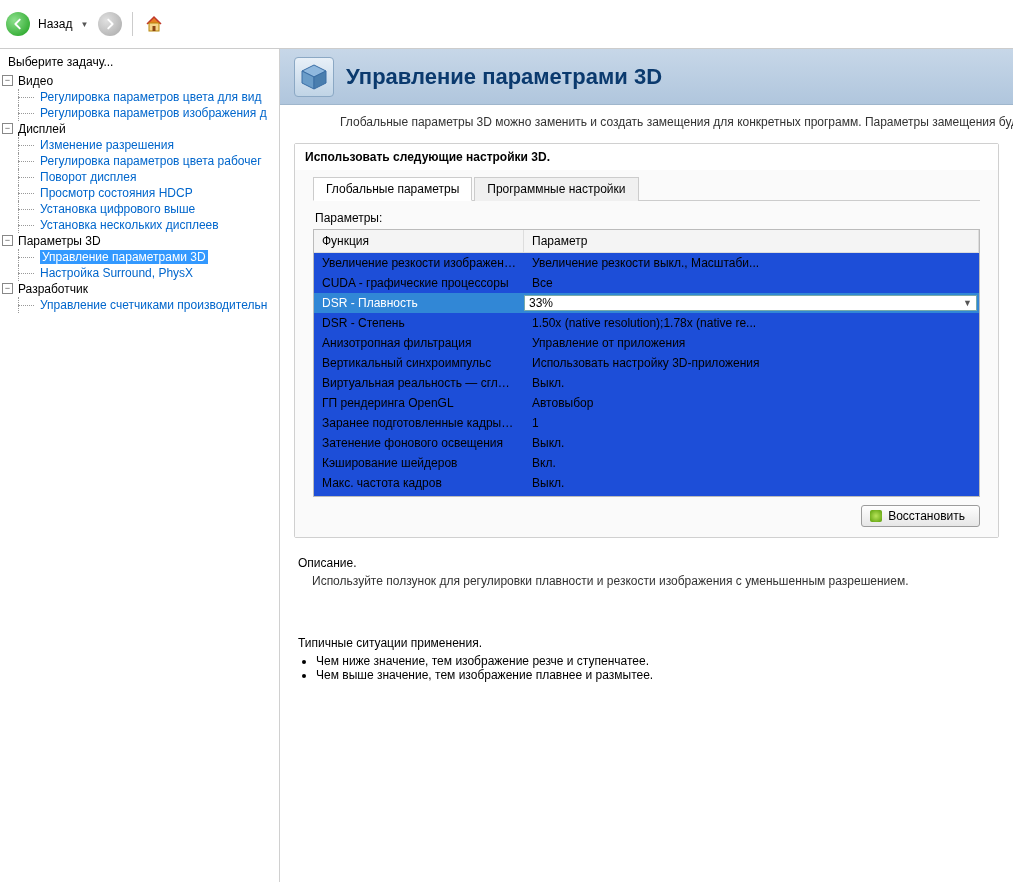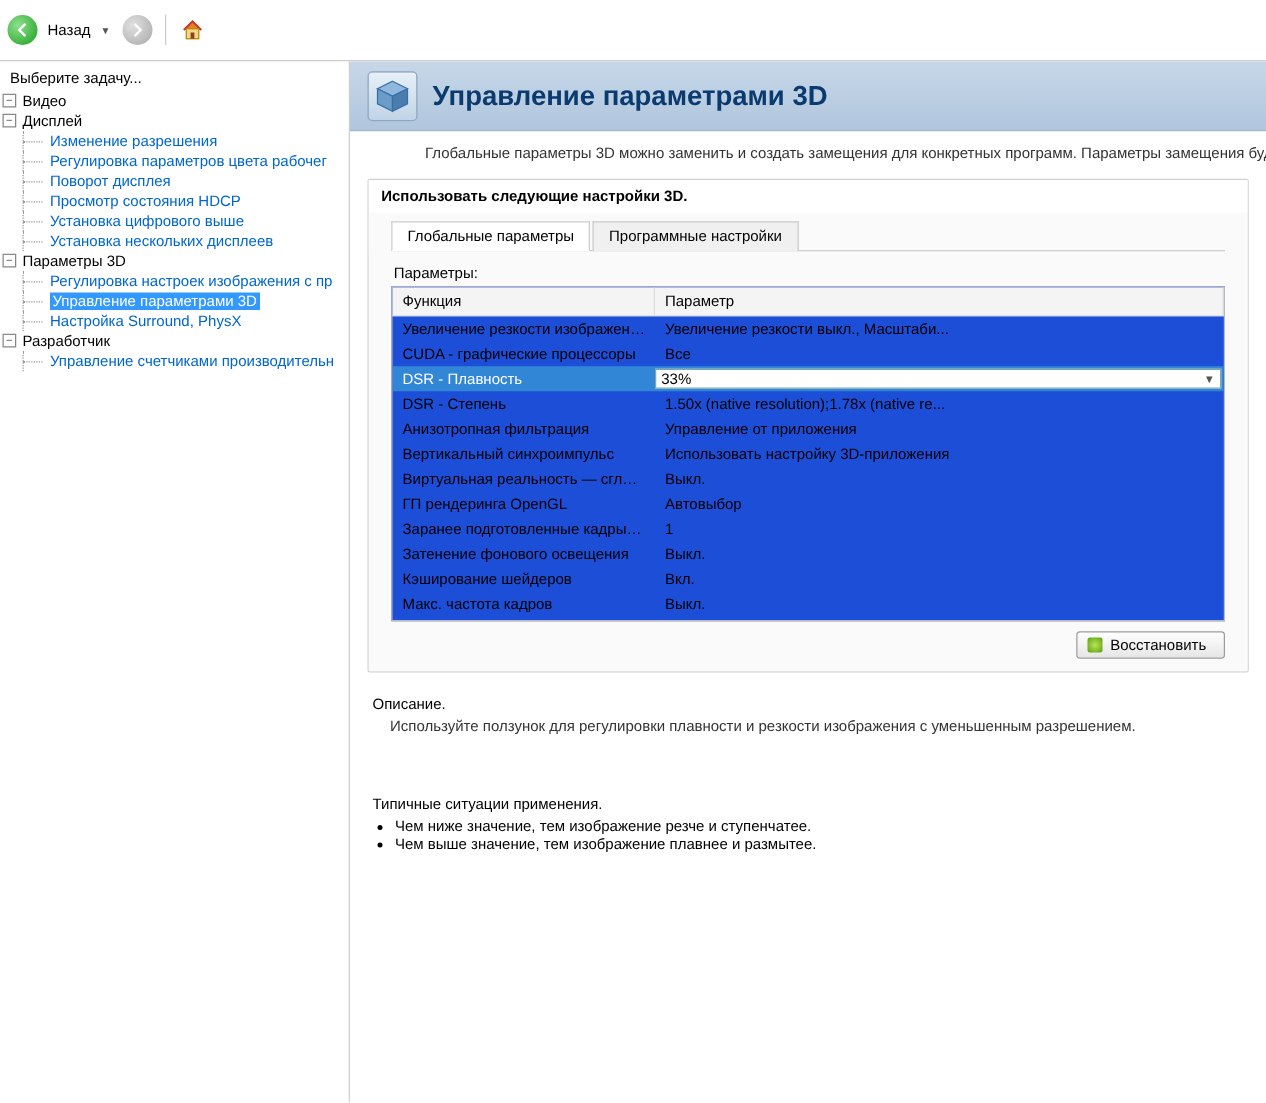--- a/index.html
+++ b/index.html
@@ -195,38 +195,41 @@
   </div>
 </div>
 
 <div class="main">
   <div class="sidebar">
     <div class="task-label">Выберите задачу...</div>
     <ul class="tree" id="tree">
         <li class="tree-node">
           <span class="tree-toggle">−</span>
           <div class="tree-cat">Видео</div>
+          <ul>
+            <li class="tree-node tree-leaf"><span class="tree-link">Регулировка параметров цвета для вид</span></li>
+            <li class="tree-node tree-leaf"><span class="tree-link">Регулировка параметров изображения д</span></li>
+          </ul>
         </li>
         <li class="tree-node">
           <span class="tree-toggle">−</span>
           <div class="tree-cat">Дисплей</div>
           <ul>
             <li class="tree-node tree-leaf"><span class="tree-link">Изменение разрешения</span></li>
             <li class="tree-node tree-leaf"><span class="tree-link">Регулировка параметров цвета рабочег</span></li>
             <li class="tree-node tree-leaf"><span class="tree-link">Поворот дисплея</span></li>
             <li class="tree-node tree-leaf"><span class="tree-link">Просмотр состояния HDCP</span></li>
             <li class="tree-node tree-leaf"><span class="tree-link">Установка цифрового выше</span></li>
             <li class="tree-node tree-leaf"><span class="tree-link">Установка нескольких дисплеев</span></li>
           </ul>
         </li>
         <li class="tree-node">
           <span class="tree-toggle">−</span>
           <div class="tree-cat">Параметры 3D</div>
           <ul>
-            <li class="tree-node tree-leaf"><span class="tree-link">Регулировка настроек изображения с пр</span></li>
             <li class="tree-node tree-leaf"><span class="tree-link tree-selected">Управление параметрами 3D</span></li>
             <li class="tree-node tree-leaf"><span class="tree-link">Настройка Surround, PhysX</span></li>
           </ul>
         </li>
         <li class="tree-node">
           <span class="tree-toggle">−</span>
           <div class="tree-cat">Разработчик</div>
           <ul>
             <li class="tree-node tree-leaf"><span class="tree-link">Управление счетчиками производительн</span></li>
           </ul>

